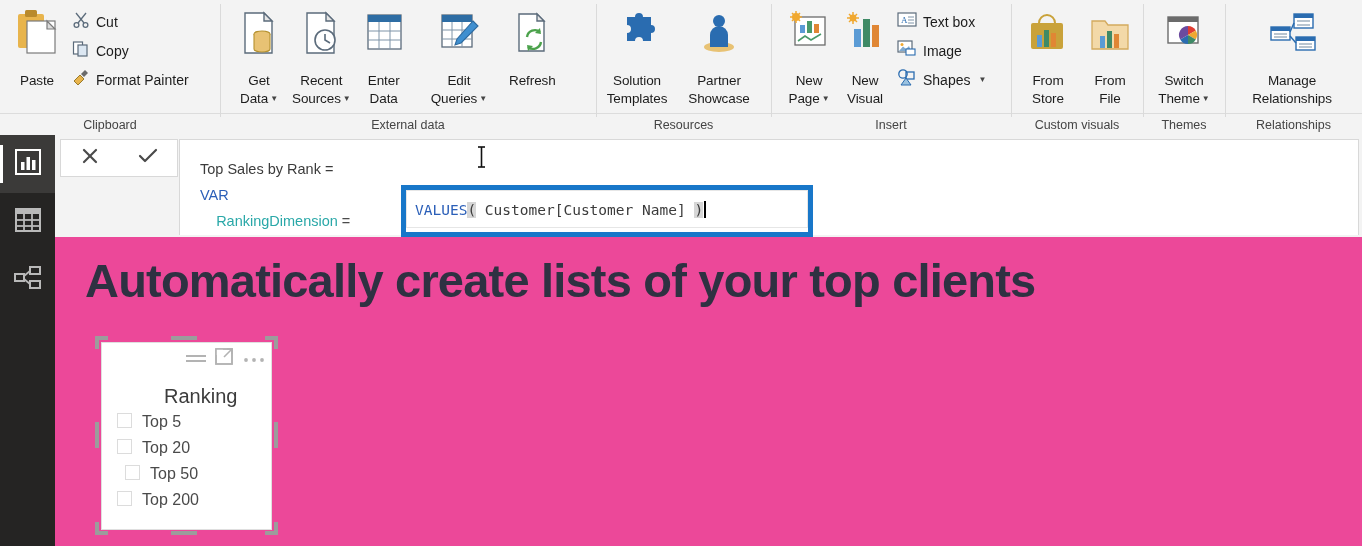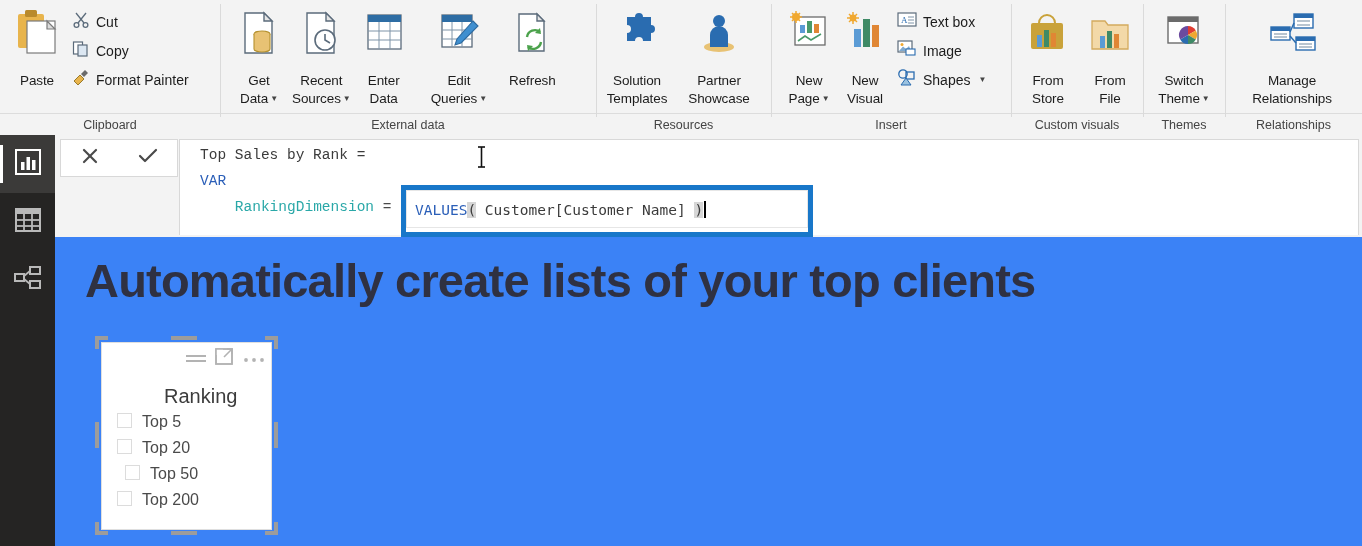--- a/index.html
+++ b/index.html
@@ -92,24 +92,24 @@
     border: 1px solid #d8d8d8;
     display: flex; align-items: center; justify-content: space-around;
   }
   .fx-btn { width: 44px; height: 34px; display:flex; align-items:center; justify-content:center; cursor: default;}
   #formula-input {
     position: absolute; left: 124px; top: 4px;
     width: 1180px; height: 96px;
     background: #ffffff;
     border: 1px solid #d8d8d8;
     border-bottom: none;
-    font-family: Liberation Mono, monospace;
+    font-family: Liberation Sans, sans-serif;
     font-size: 14.5px;
     line-height: 26px;
-    padding: 2px 0 0 20px;
+    padding: 16px 0 0 20px;
     color: #3b3b3b;
     white-space: pre;
     overflow: hidden;
   }
   .kw { color: #2b5fb8; }
   .varname { color: #2aa8a8; }
   .op { color: #4a4a4a; }
 
   #highlight-box {
     position: absolute;
@@ -139,21 +139,21 @@
   #mouse-caret {
     position: absolute; left: 476px; top: 145px;
     width: 11px; height: 24px;
     z-index: 8;
   }
 
   
   #canvas {
     position: absolute; left: 55px; top: 237px;
     width: 1307px; height: 309px;
-    background: #3b82f6;
+    background: #ec4899;
   }
   #page-title {
     position: absolute; left: 30px; top: 16px;
     font-size: 47px;
     font-weight: bold;
     color: #2f3142;
     letter-spacing: -0.8px;
     font-family: "Liberation Sans", sans-serif;
     white-space: nowrap;
   }

